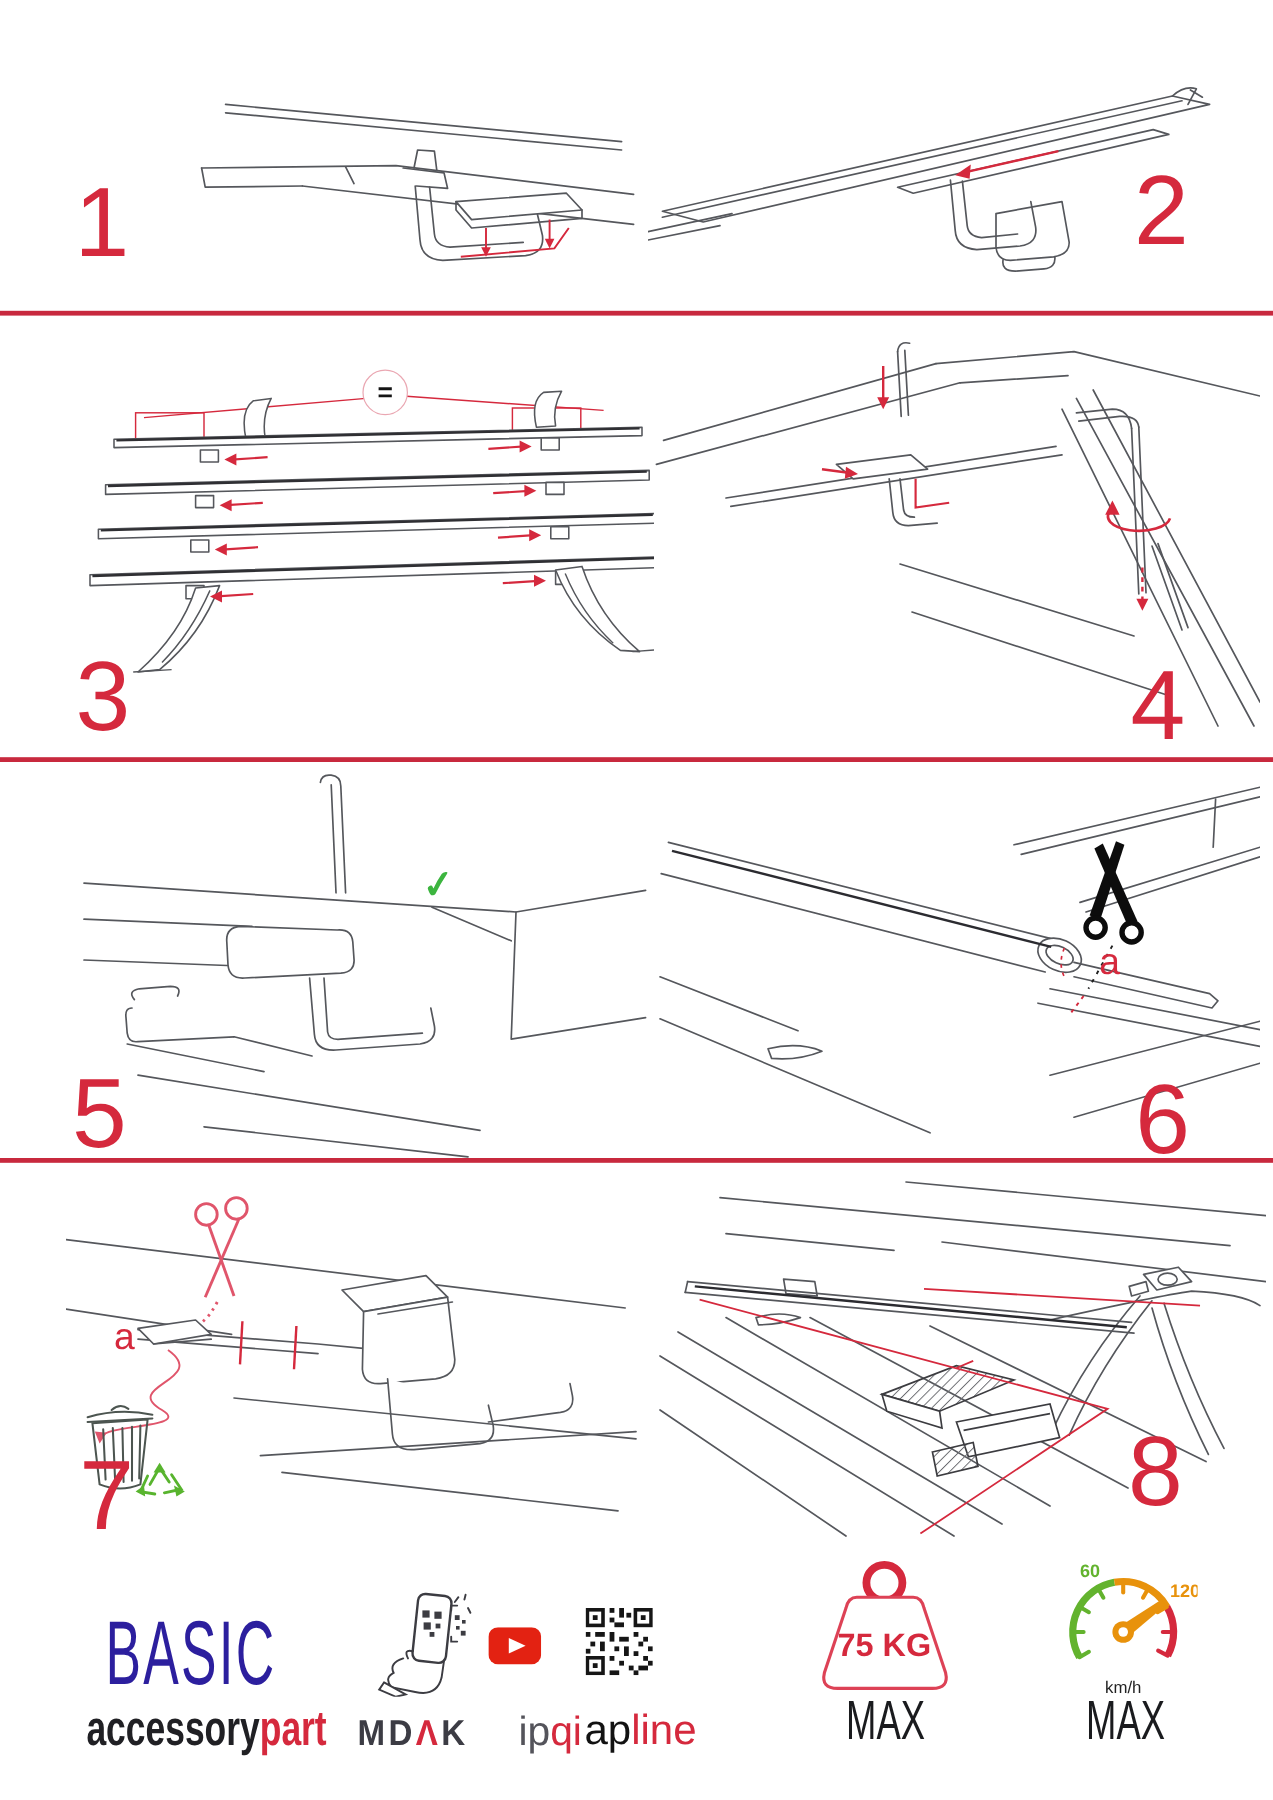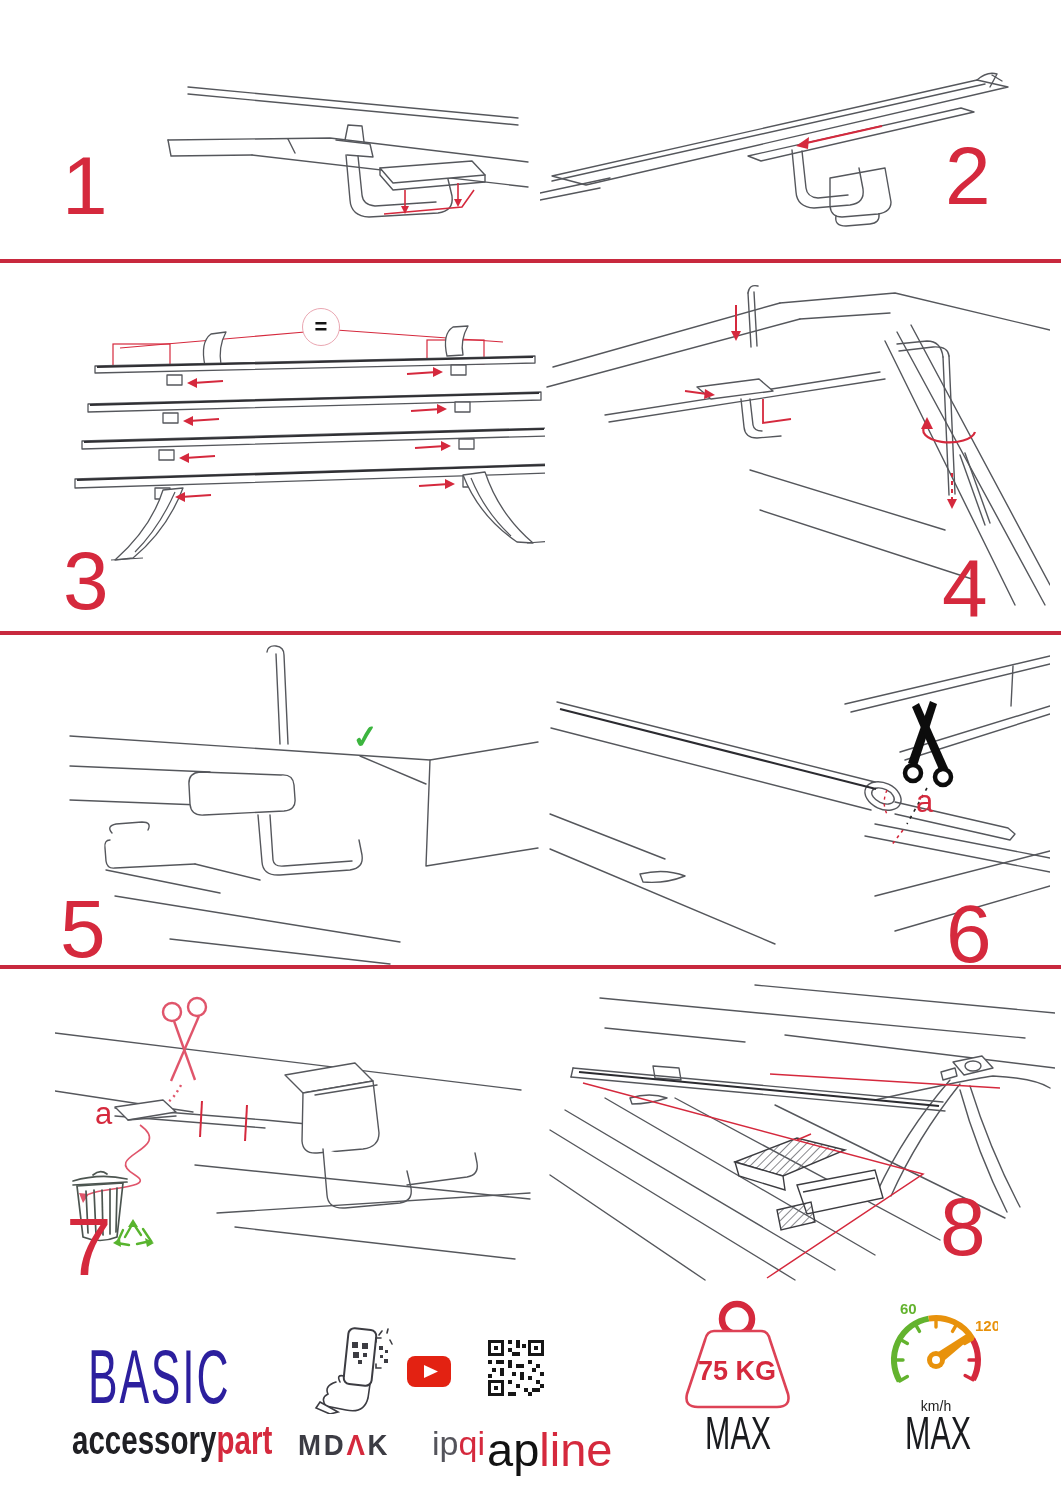--- a/index.html
+++ b/index.html
@@ -13,21 +13,21 @@
   .eq-badge{position:absolute;width:36px;height:36px;border:1.5px solid #eaa7b2;border-radius:50%;
     display:flex;align-items:center;justify-content:center;font-size:22px;font-weight:800;color:#141414;background:#fff;}
   .logo-basic{position:absolute;color:#2c1f9e;font-size:74px;font-weight:500;line-height:1;
     transform:scale(0.60,1.02);transform-origin:left top;letter-spacing:3px;}
   .logo-brand{position:absolute;font-size:41px;font-weight:700;line-height:1;letter-spacing:0;
     transform:scaleX(0.72);transform-origin:left top;white-space:nowrap;}
   .dark1{color:#202024;} .red1{color:#d5293d;}
   .partner-mdak{position:absolute;font-size:30px;font-weight:700;letter-spacing:3px;color:#3c3c44;
     transform:scaleX(0.92);transform-origin:left top;white-space:nowrap;}
   .partner-ipqi{position:absolute;font-size:34px;font-weight:400;color:#54545b;white-space:nowrap;}
-  .partner-apline{position:absolute;font-size:47px;font-weight:500;color:#121212;white-space:nowrap;}
+  .partner-apline{position:absolute;font-size:35px;font-weight:500;color:#121212;white-space:nowrap;}
   .max{position:absolute;font-size:46px;font-weight:500;color:#1a1b1e;line-height:1;
     transform:scaleX(0.66);transform-origin:center top;text-align:center;}
   svg{display:block;}
   svg text{font-family:"Liberation Sans",sans-serif;}
 </style>
 </head>
 <body>
 
 <div class="page">
 

